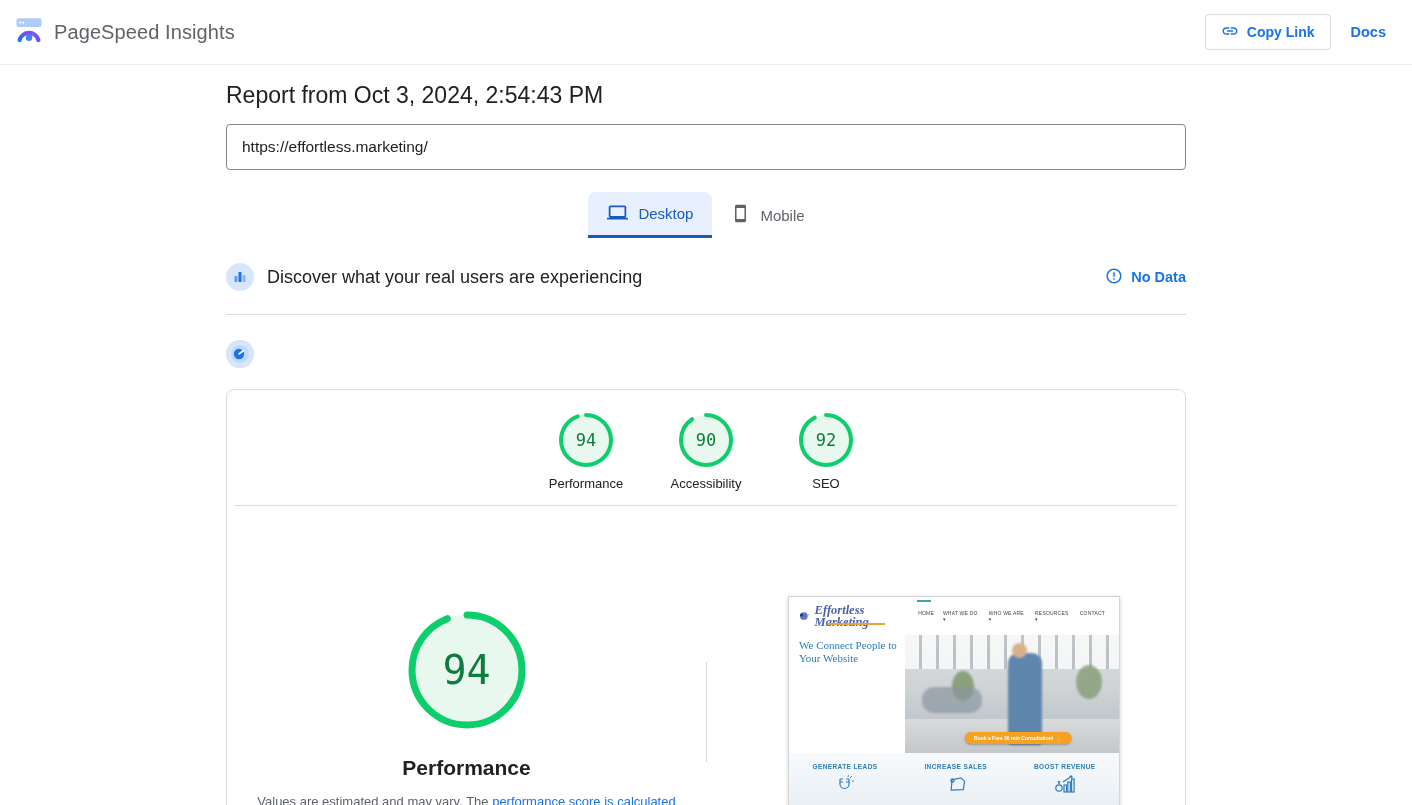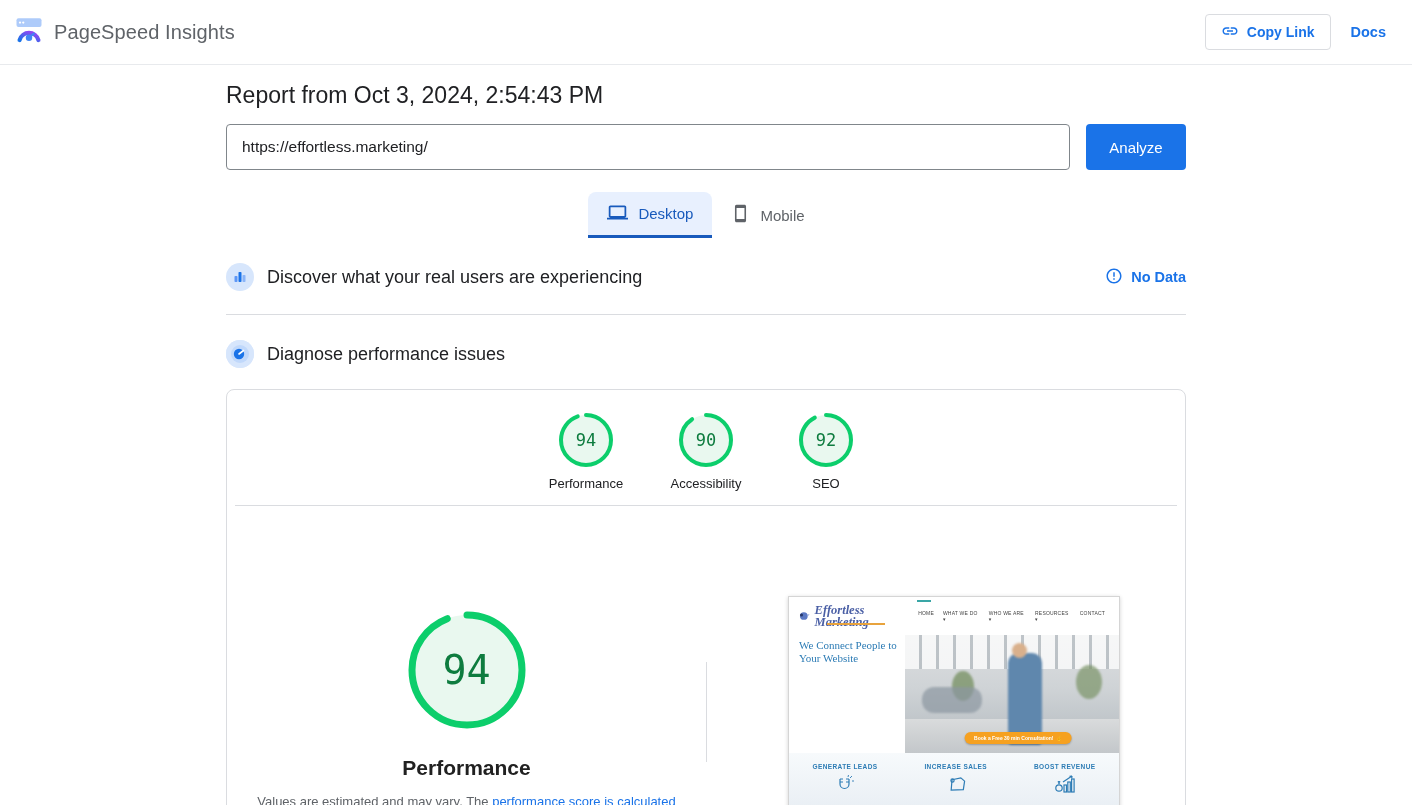--- a/index.html
+++ b/index.html
@@ -132,21 +132,20 @@
     </button>
     <a class="docs-link" href="#">Docs</a>
   </div>
 </header>
 
 <main class="container">
   <h1 class="report-title">Report from Oct 3, 2024, 2:54:43 PM</h1>
 
   <div class="url-row">
     <input class="url-input" type="text" value="https://effortless.marketing/" style="">
-    <button class="analyze-btn">Analyze</button>
   </div>
 
   <div class="tabs">
     <button class="tab active">
       <span>
         <svg width="21" height="21" viewBox="0 0 24 24" fill="#185abc">
           <path d="M20 18c1.1 0 2-.9 2-2V6c0-1.1-.9-2-2-2H4c-1.1 0-2 .9-2 2v10c0 1.1.9 2 2 2H0v2h24v-2h-4zM4 6h16v10H4V6z"></path>
         </svg>
       </span>
       <span>Desktop</span>
@@ -184,21 +183,20 @@
 
   <div class="section-row">
     <span class="section-icon">
       <svg width="28" height="28" viewBox="0 0 28 28">
         <circle cx="14" cy="14" r="14" fill="#d7e6fc"></circle>
         <circle cx="14" cy="14" r="9" fill="#c0d8fb"></circle>
         <circle cx="13" cy="14" r="5.2" fill="#1a73e8"></circle>
         <path d="M13 14 L17.5 10.5" stroke="#fff" stroke-width="1.6" stroke-linecap="round"></path>
       </svg>
     </span>
-    <span class="section-title">Diagnose performance issues</span>
   </div>
 
   <section class="card">
 
     <div class="gauges-row">
 
       <a class="gauge-item">
         <span class="gauge">
           <svg width="56" height="56" viewBox="0 0 56 56">
             <circle cx="28" cy="28" r="25" fill="#e9f8ef"></circle>

